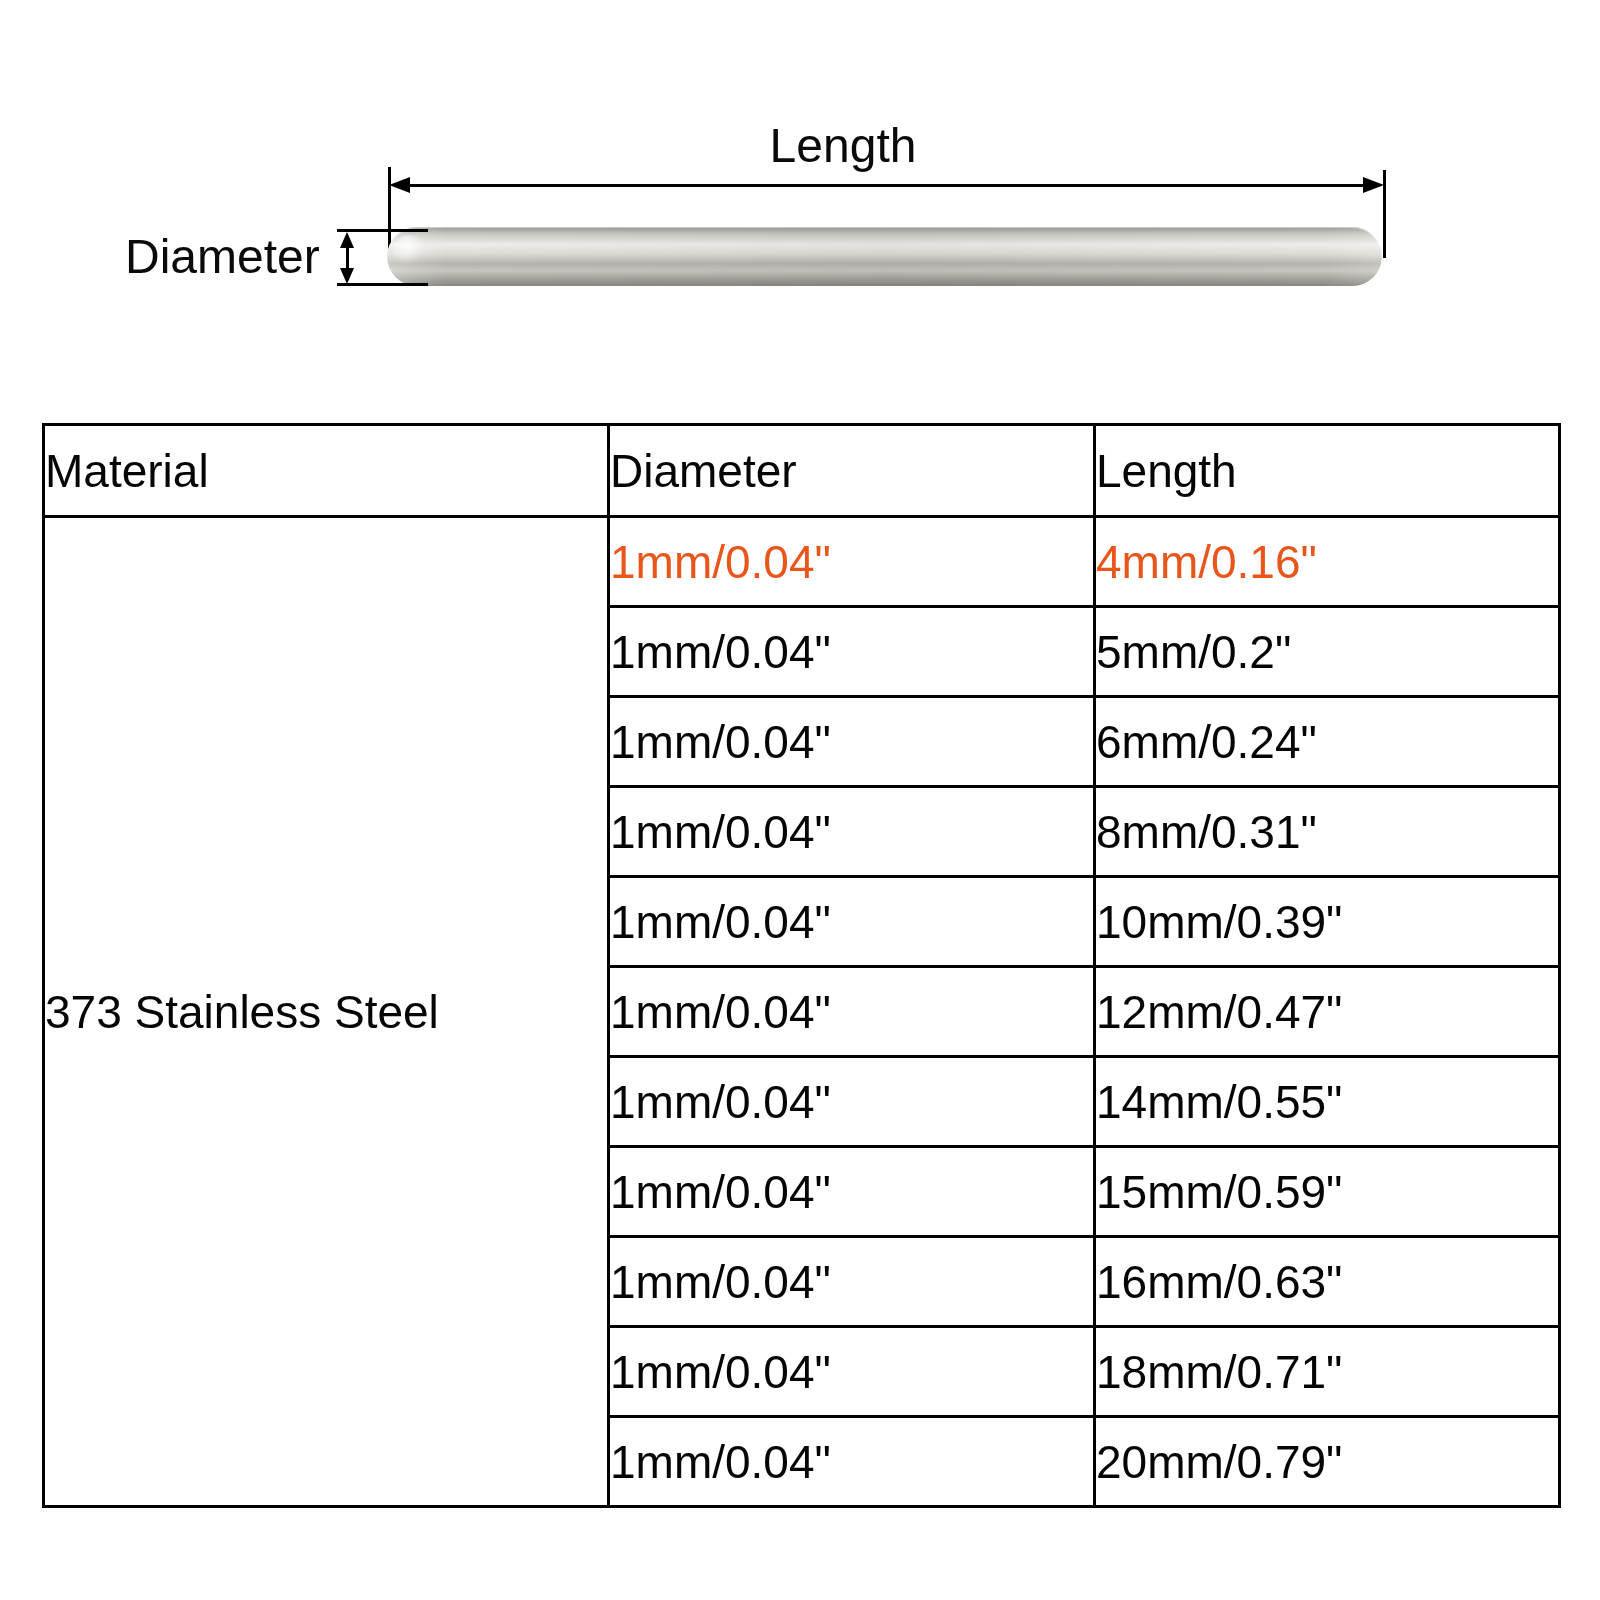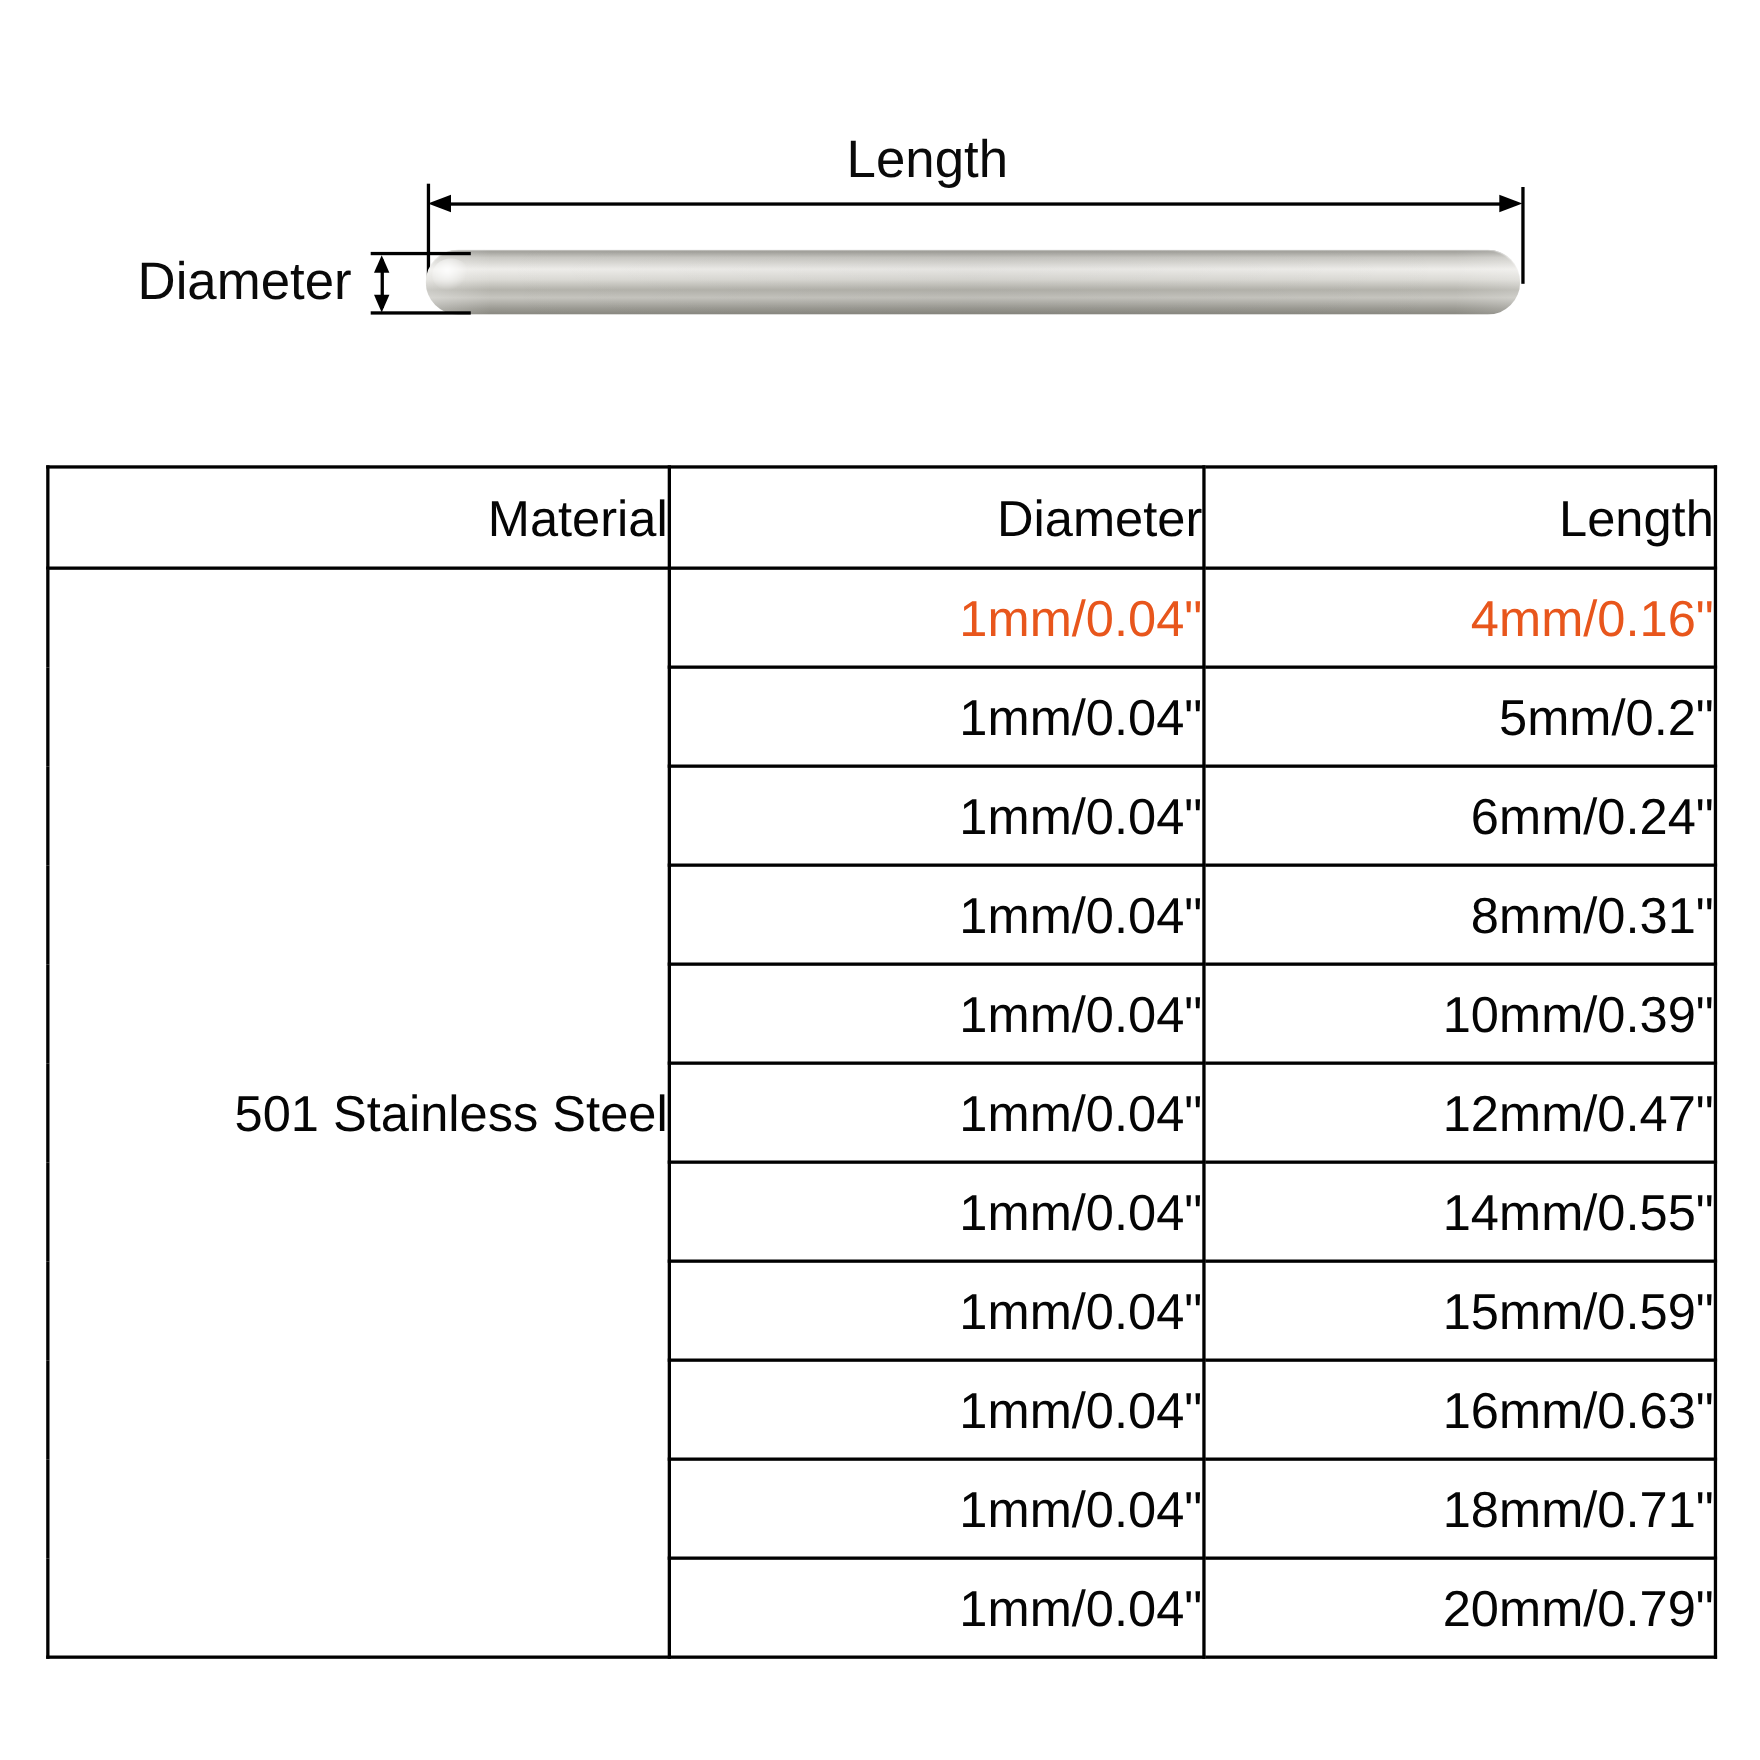--- a/index.html
+++ b/index.html
@@ -84,21 +84,21 @@
   
   #spec-table {
     position: absolute;
     left: 42px; top: 423px;
     width: 1516px;
     border-collapse: collapse;
     table-layout: fixed;
   }
   #spec-table th, #spec-table td {
     border: 3px solid #000;
-    text-align: right;
+    text-align: left;
     vertical-align: middle;
     font-size: 46px;
     font-weight: 400;
     padding: 0;
     background: #fff;
     color: #050505;
   }
   #spec-table thead th { height: 89px; }
   #spec-table tbody td { height: 87px; }
   .hl { color: var(--hl, #e8561c) !important; }
@@ -133,21 +133,21 @@
   </colgroup>
   <thead>
     <tr>
       <th>Material</th>
       <th>Diameter</th>
       <th>Length</th>
     </tr>
   </thead>
   <tbody>
       <tr>
-        <td rowspan="11">501 Stainless Steel</td>
+        <td rowspan="11">373 Stainless Steel</td>
         <td class="hl">1mm/0.04"</td>
         <td class="hl">4mm/0.16"</td>
       </tr>
       <tr>
         <td>1mm/0.04"</td>
         <td>5mm/0.2"</td>
       </tr>
       <tr>
         <td>1mm/0.04"</td>
         <td>6mm/0.24"</td>

